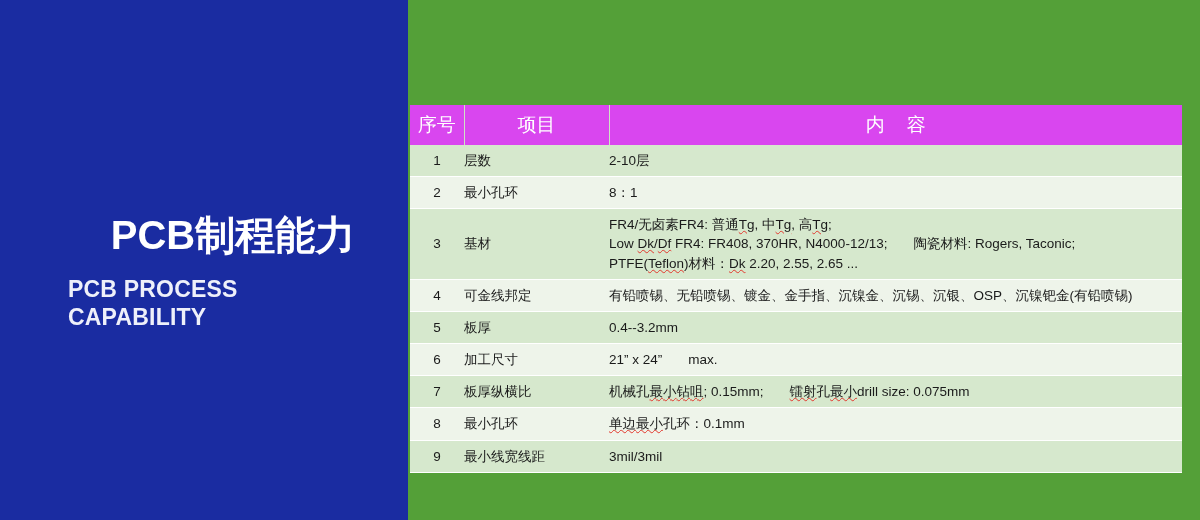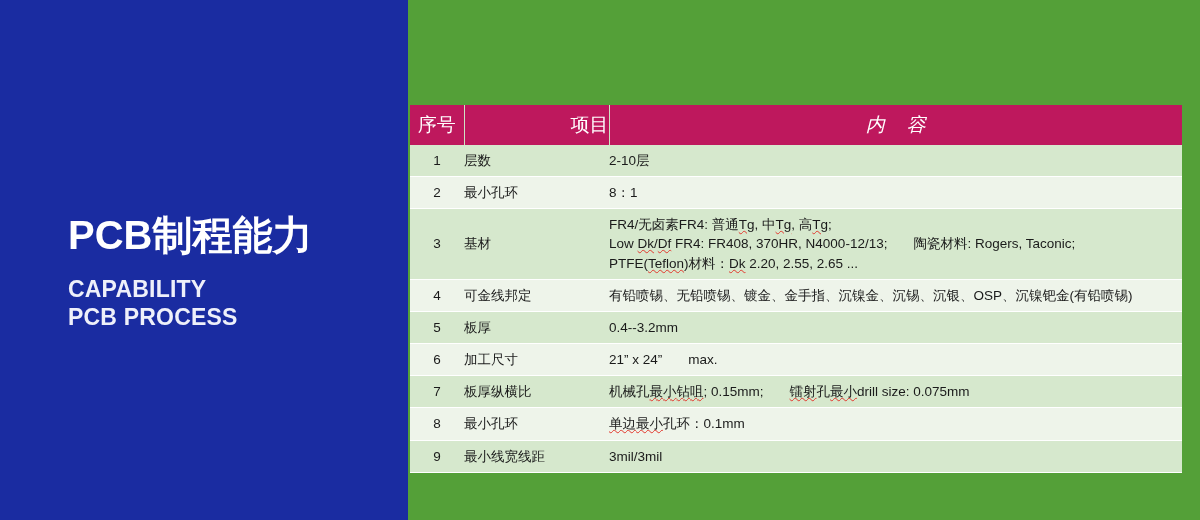--- a/index.html
+++ b/index.html
@@ -35,20 +35,21 @@
     top: 214px;
     width: 330px;
   }
   .title-cn {
     font-size: 40px;
     font-weight: bold;
     color: #ffffff;
     letter-spacing: 0px;
     line-height: 1.08;
     white-space: nowrap;
+    text-align: center;
   }
   .title-en {
     margin-top: 18px;
     font-size: 23px;
     font-weight: bold;
     color: #eef0fa;
     line-height: 1.22;
     letter-spacing: 0.2px;
   }
   
@@ -61,32 +62,32 @@
   table.spec {
     border-collapse: collapse;
     width: 772px;
     table-layout: fixed;
   }
   table.spec col.c-no    { width: 54px; }
   table.spec col.c-item  { width: 145px; }
   table.spec col.c-cont  { width: 573px; }
 
   table.spec thead th {
-    background: #be185d;
+    background: #d946ef;
     color: #ffffff;
     font-size: 19px;
     font-weight: normal;
     height: 40px;
     padding: 0;
     vertical-align: middle;
     border-right: 1px solid #cfe3c4;
   }
-  table.spec thead th:last-child { border-right: none; font-style: italic; }
+  table.spec thead th:last-child { border-right: none; }
   .hdr-no   { text-align: center; }
-  .hdr-item { text-align: right; }
+  .hdr-item { text-align: center; }
   .hdr-cont { text-align: center; letter-spacing: 0px; }
   .hdr-cont .sp { display: inline-block; width: 22px; }
 
   table.spec tbody td {
     font-size: 13.5px;
     color: #1a1a1a;
     padding: 6px 0;
     vertical-align: middle;
     border-bottom: 1px solid #ffffff;
     line-height: 1.42;
@@ -124,22 +125,22 @@
 </style>
 </head>
 <body>
 
 <div class="slide">
 
   <div class="left-panel">
     <div class="title-block">
       <div class="title-cn">PCB制程能力</div>
       <div class="title-en">
+        <div>PCB PROCESS</div>
         <div>CAPABILITY</div>
-        <div>PCB PROCESS</div>
       </div>
     </div>
   </div>
 
   <div class="table-wrap">
     <table class="spec">
       <colgroup>
         <col class="c-no">
           <col class="c-item">
           <col class="c-cont">

